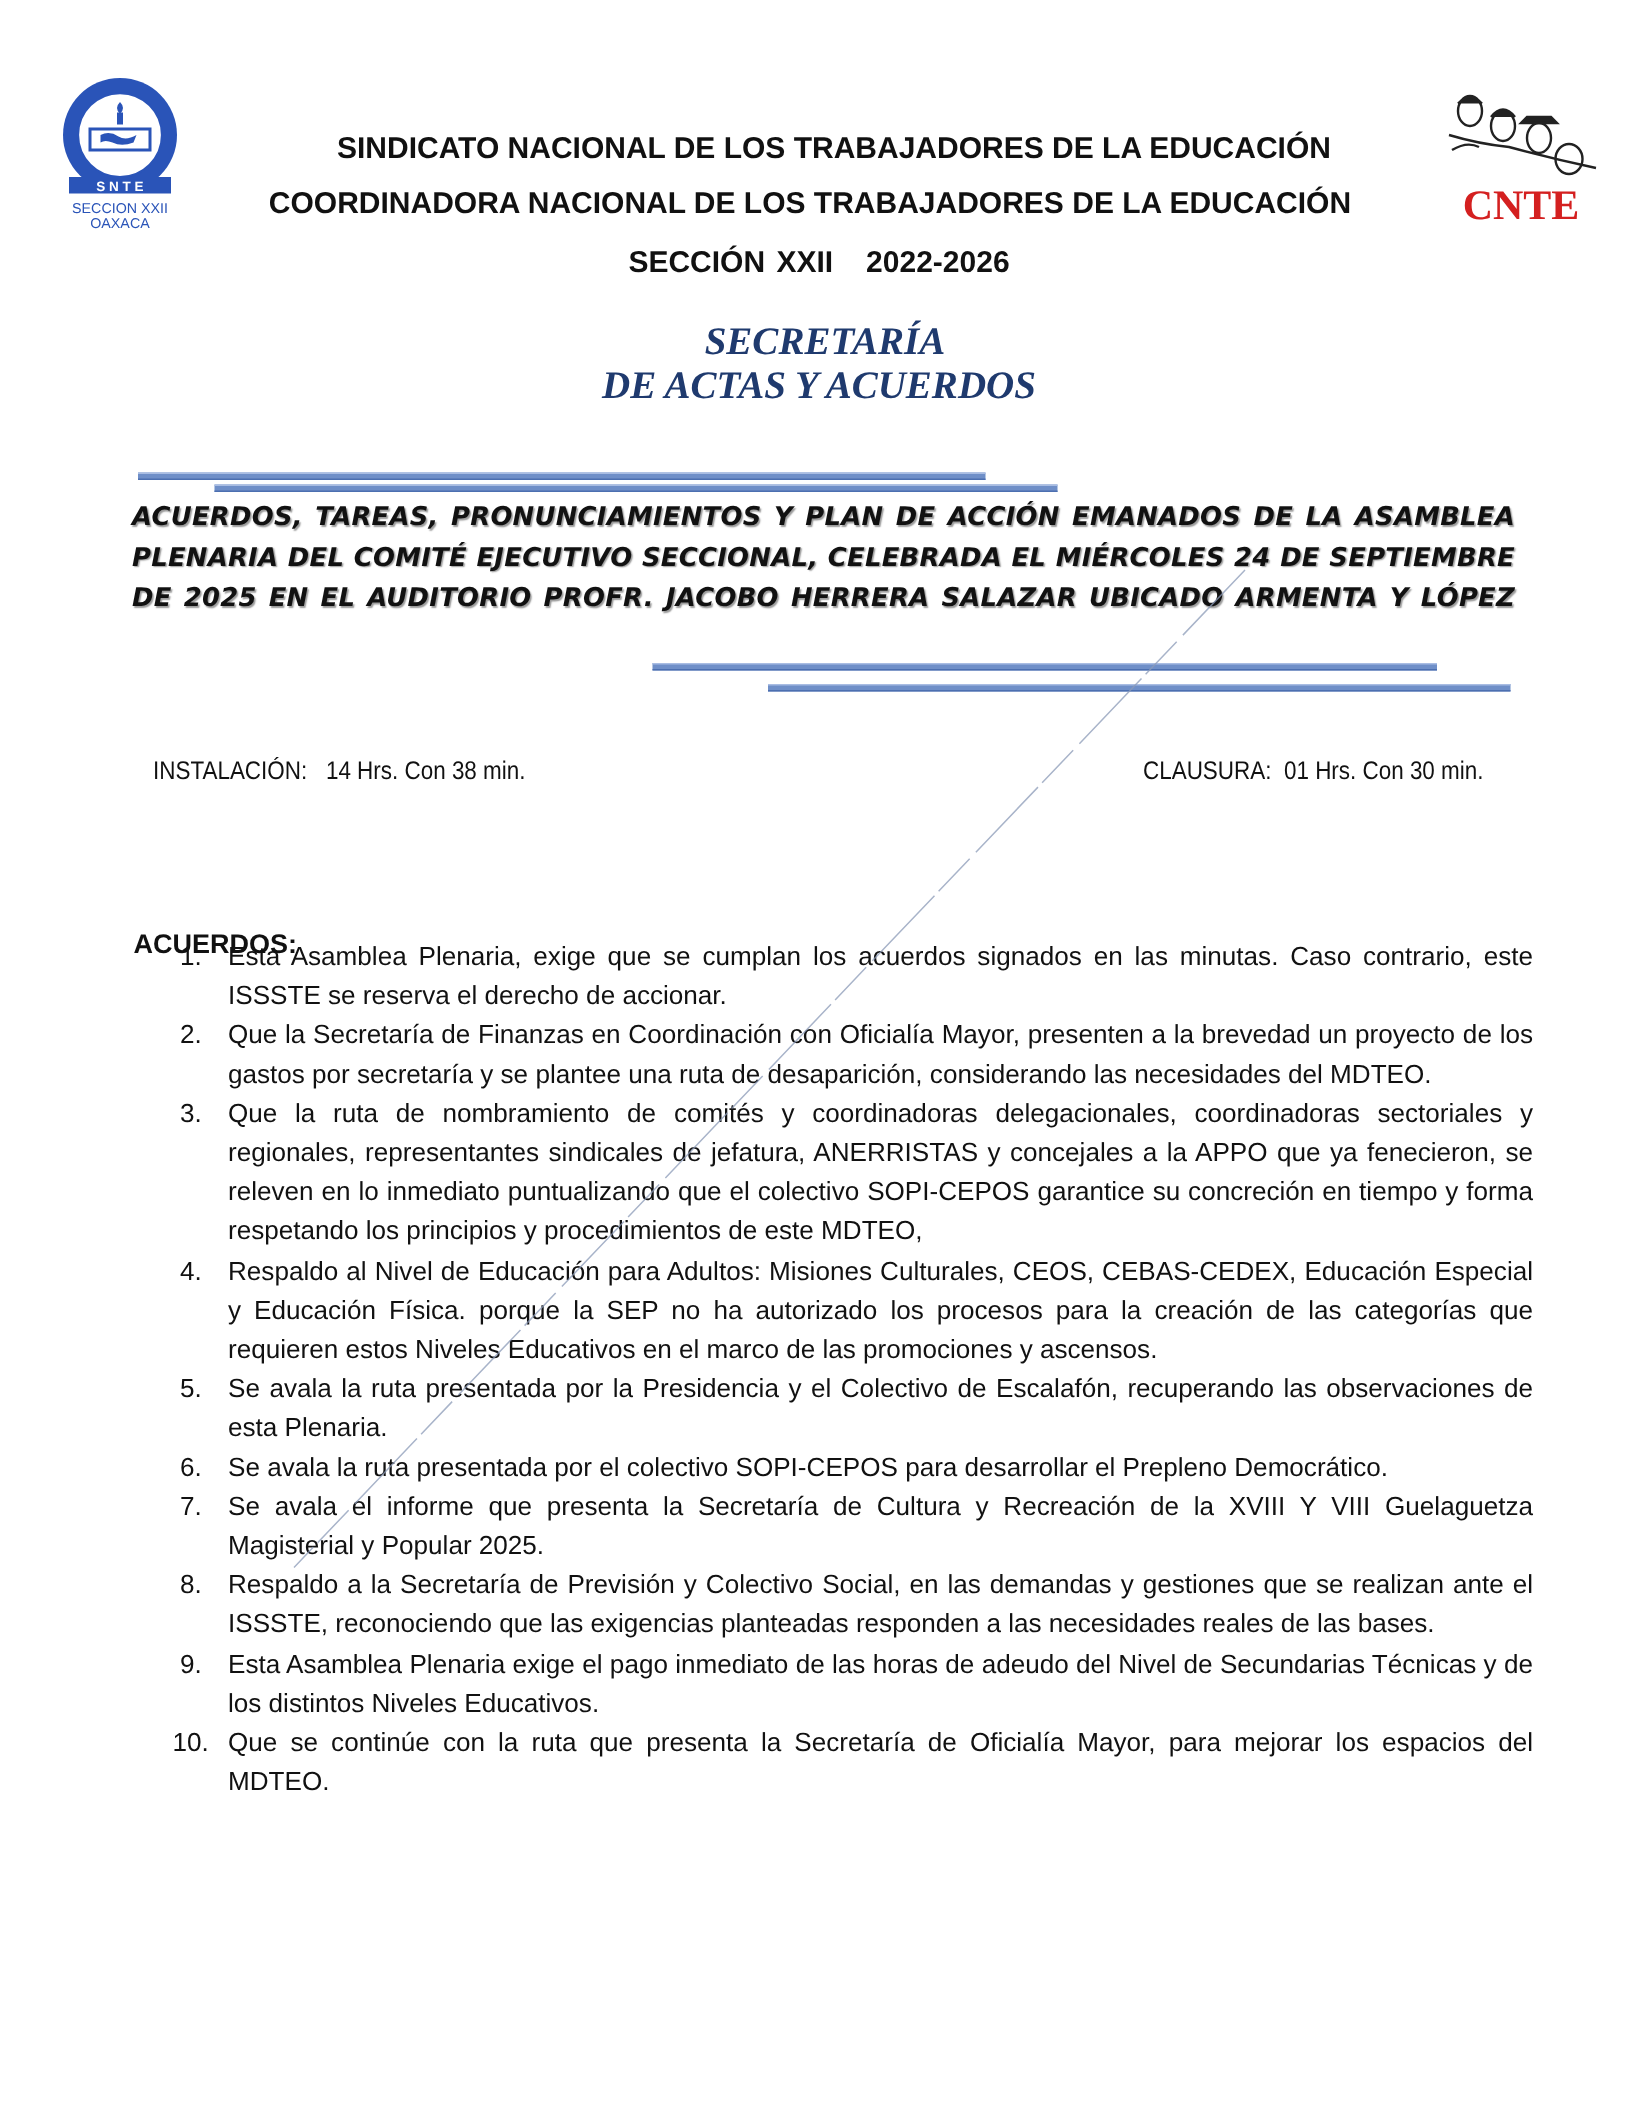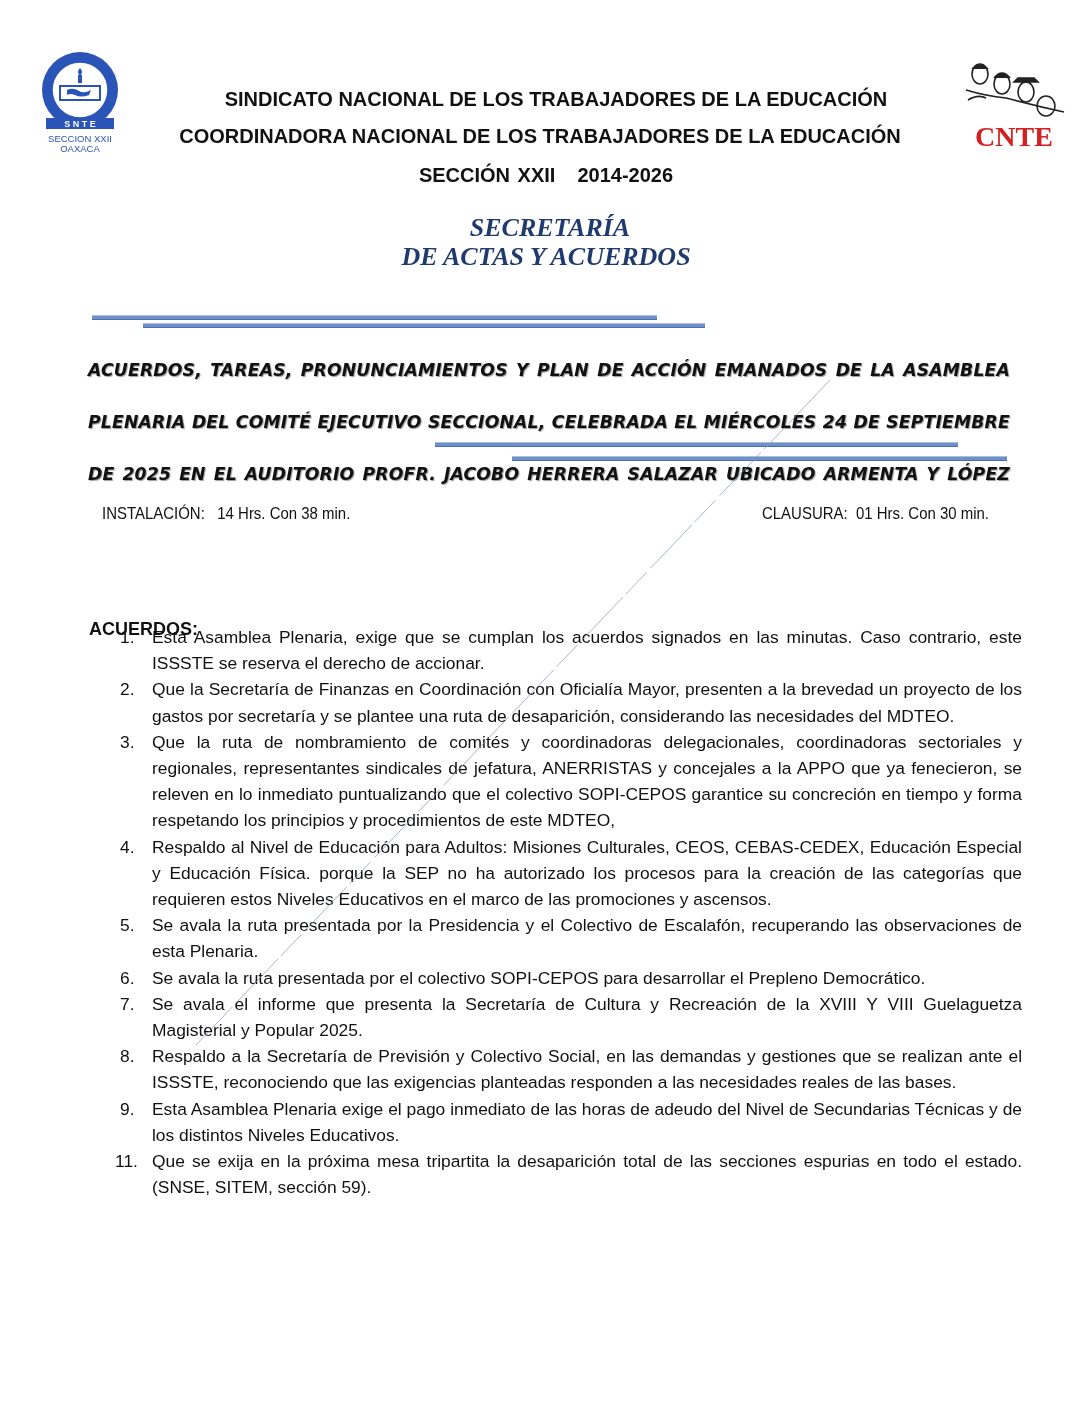--- a/index.html
+++ b/index.html
@@ -19,21 +19,21 @@
 
     
     #logo-snte { left: 34px; top: 50px; width: 92px; height: 104px; }
     #logo-cnte { left: 958px; top: 60px; width: 108px; height: 90px; }
 
     
     .dline { position: absolute; height: 3px; background: #6f8fc8; border-top: 1px solid #a9bde3; border-bottom: 1px solid #4c6fb0; }
 
     
     #intro { position: absolute; left: 88px; top: 332px; width: 922px; font-family: "DejaVu Sans", sans-serif; font-style: italic; font-weight: bold; font-size: 17.2px; line-height: 27px; text-align: justify; color: #111; text-shadow: 1px 1px 1px #9a9a9a; letter-spacing: 0.2px; }
-    #intro .l { display: block; text-align: justify; text-align-last: justify; white-space: nowrap; margin-top: 25px; }
+    #intro .l { display: block; text-align: justify; text-align-last: justify; white-space: nowrap; }
     #intro .l.last { text-align-last: left; }
 
     
     .time { position: absolute; top: 504px; font-family: "Liberation Sans", sans-serif; font-size: 17px; color: #111; transform: scaleX(0.88); transform-origin: left top; white-space: nowrap; }
     #time-inst { left: 102px; }
     #time-claus { left: 762px; }
 
     #acuerdos-head { position: absolute; left: 89px; top: 578px; font-family: "Liberation Sans", sans-serif; font-weight: bold; font-size: 18px; color: #111; margin-top: 41px; }
 
     
@@ -74,21 +74,21 @@
     <ellipse cx="88" cy="46" rx="9" ry="10" fill="#fff"></ellipse>
     <path d="M8 30 q20 6 40 8 q30 8 58 14"></path>
     <path d="M10 40 q10 -6 18 -2"></path>
   </g>
   <text x="56" y="86" text-anchor="middle" fill="#d42020" font-family="Liberation Serif, serif" font-weight="bold" font-size="28">CNTE</text>
 </svg>
 
 <div id="hdr1" class="hdr-line">SINDICATO NACIONAL DE LOS TRABAJADORES DE LA EDUCACIÓN</div>
 <div id="hdr2" class="hdr-line">COORDINADORA NACIONAL DE LOS TRABAJADORES DE LA EDUCACIÓN</div>
 <div id="hdr3" class="hdr-line">
-  <span>SECCIÓN XXII</span><span class="gap"></span><span>2014-2026</span>
+  <span>SECCIÓN XXII</span><span class="gap"></span><span>2022-2026</span>
 </div>
 
 <div id="sec1" class="sec-title">SECRETARÍA</div>
 <div id="sec2" class="sec-title">DE ACTAS Y ACUERDOS</div>
 
 <div class="dline" style="left:92px; top:315px; width:565px;"></div>
 <div class="dline" style="left:143px; top:323px; width:562px;"></div>
 <div class="dline" style="left:435px; top:442px; width:523px;"></div>
 <div class="dline" style="left:512px; top:456px; width:495px;"></div>
 
@@ -140,20 +140,20 @@
     </li>
     <li>
       <span class="num">8.</span>
       <span class="txt">Respaldo a la Secretaría de Previsión y Colectivo Social, en las demandas y gestiones que se realizan ante el ISSSTE, reconociendo que las exigencias planteadas responden a las necesidades reales de las bases.</span>
     </li>
     <li>
       <span class="num">9.</span>
       <span class="txt">Esta Asamblea Plenaria exige el pago inmediato de las horas de adeudo del Nivel de Secundarias Técnicas y de los distintos Niveles Educativos.</span>
     </li>
     <li>
-      <span class="num two">11.</span>
-      <span class="txt">Que se exija en la próxima mesa tripartita la desaparición total de las secciones espurias en todo el estado. (SNSE, SITEM, sección 59).</span>
+      <span class="num two">10.</span>
+      <span class="txt">Que se continúe con la ruta que presenta la Secretaría de Oficialía Mayor, para mejorar los espacios del MDTEO.</span>
     </li>
   </ol>
 
 <svg id="diag">
   <line x1="830" y1="380" x2="196" y2="1045" stroke="#8c9bb8" stroke-width="1" stroke-dasharray="60 6 30 4" opacity="0.75"></line>
 </svg>
 
 </body></html>

